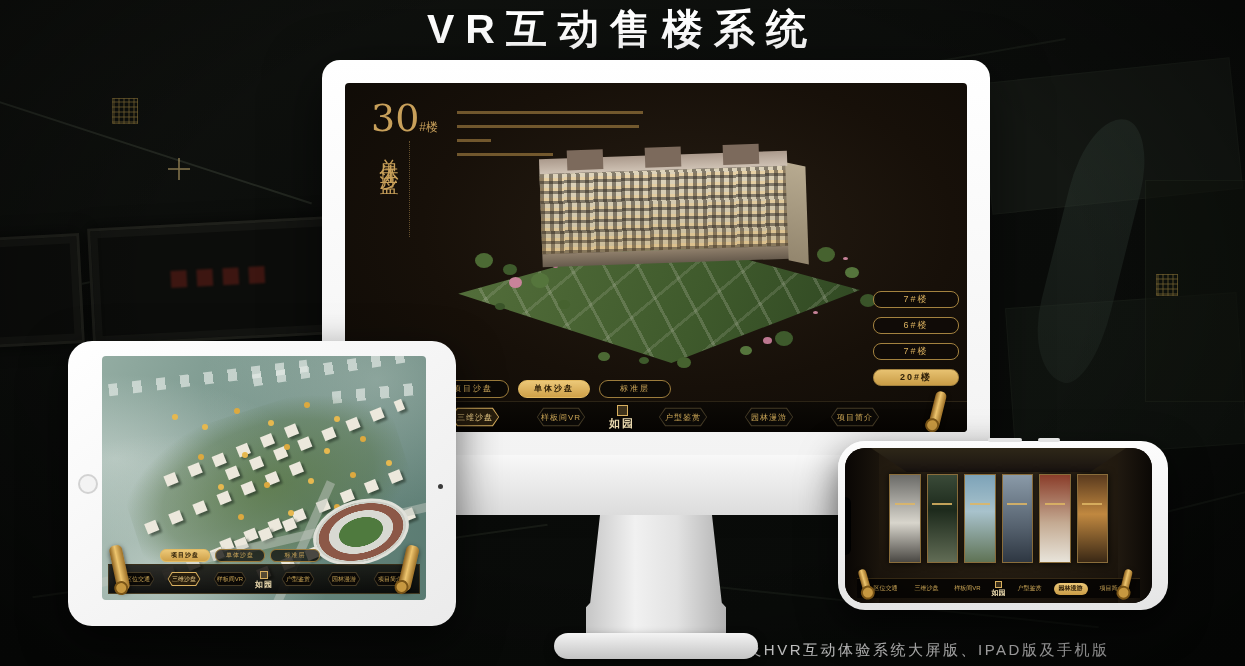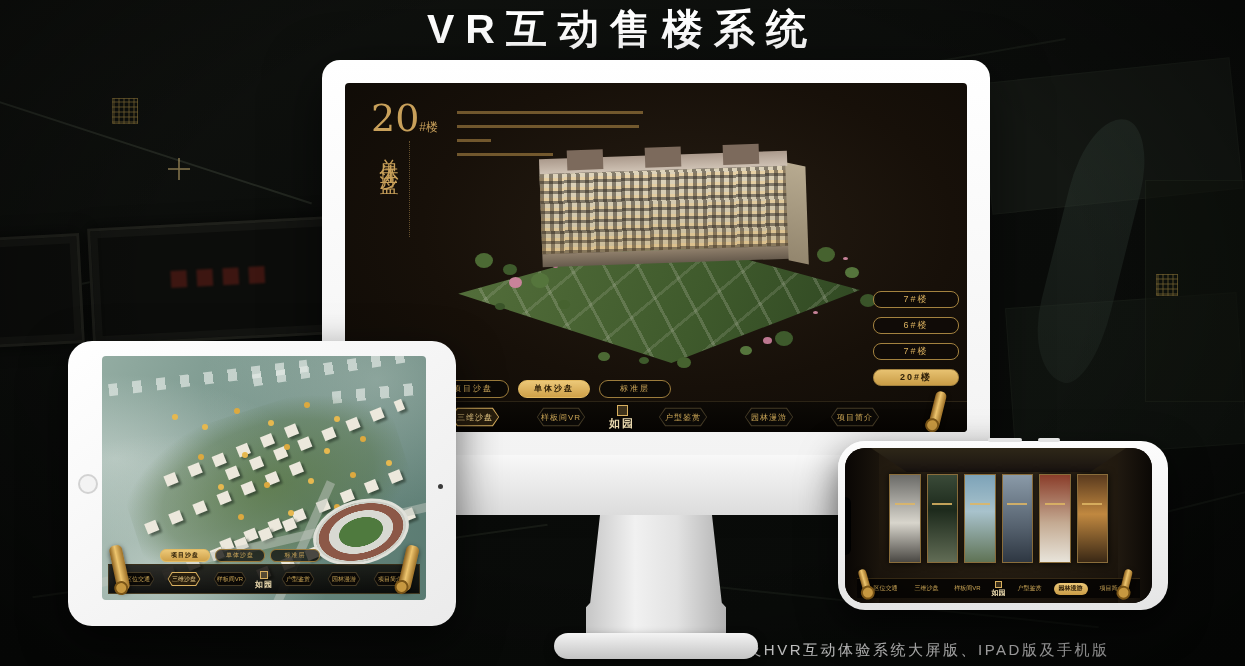--- a/index.html
+++ b/index.html
@@ -236,21 +236,21 @@
 
   <div class="monitor">
     <div class="m-frame"></div>
     <div class="m-chin"></div>
     <div class="m-neck"></div>
     <div class="m-base"></div>
 
     <div class="m-screen">
 
       <div class="m-heading">
-        <span class="h-num">20</span><span class="h-suffix">#楼</span>
+        <span class="h-num">30</span><span class="h-suffix">#楼</span>
         <div class="h-vert">单体沙盘</div>
       </div>
       <div class="h-rule"></div>
 
       <div class="m-para">
         <i style="width:186px;"></i>
           <i style="width:182px;"></i>
           <i style="width:34px;"></i>
           <i style="width:96px;"></i>
       </div>

